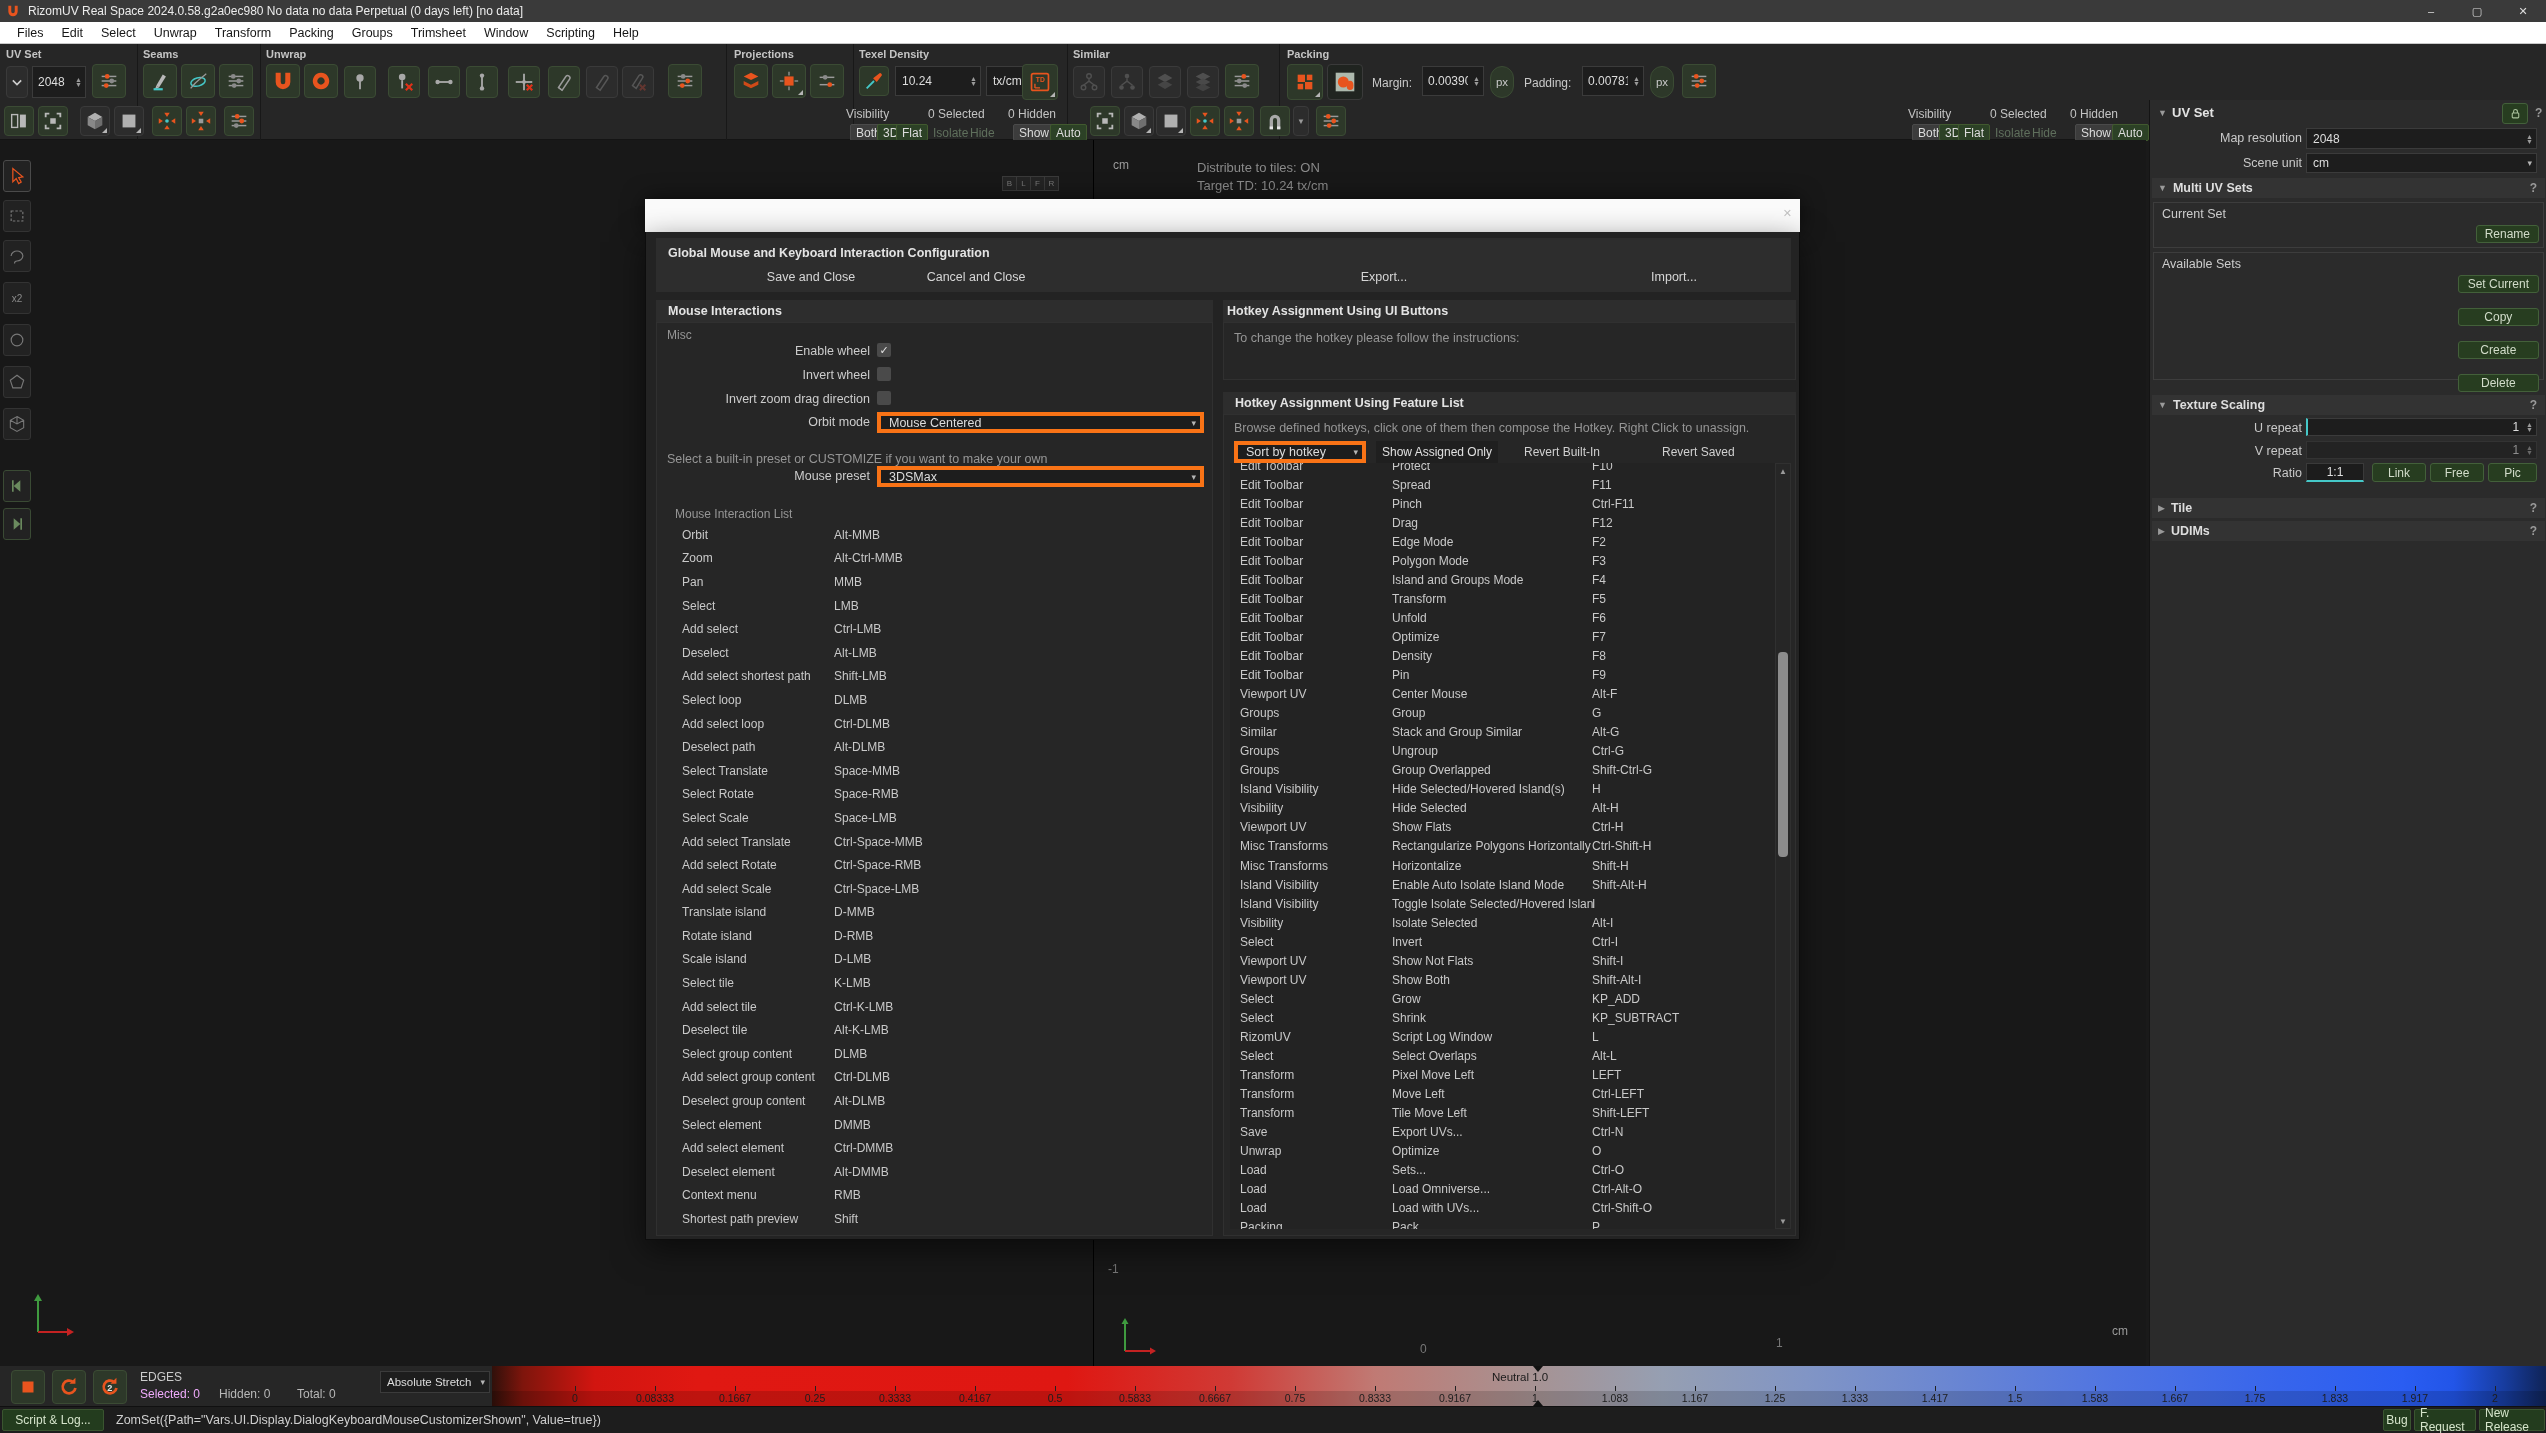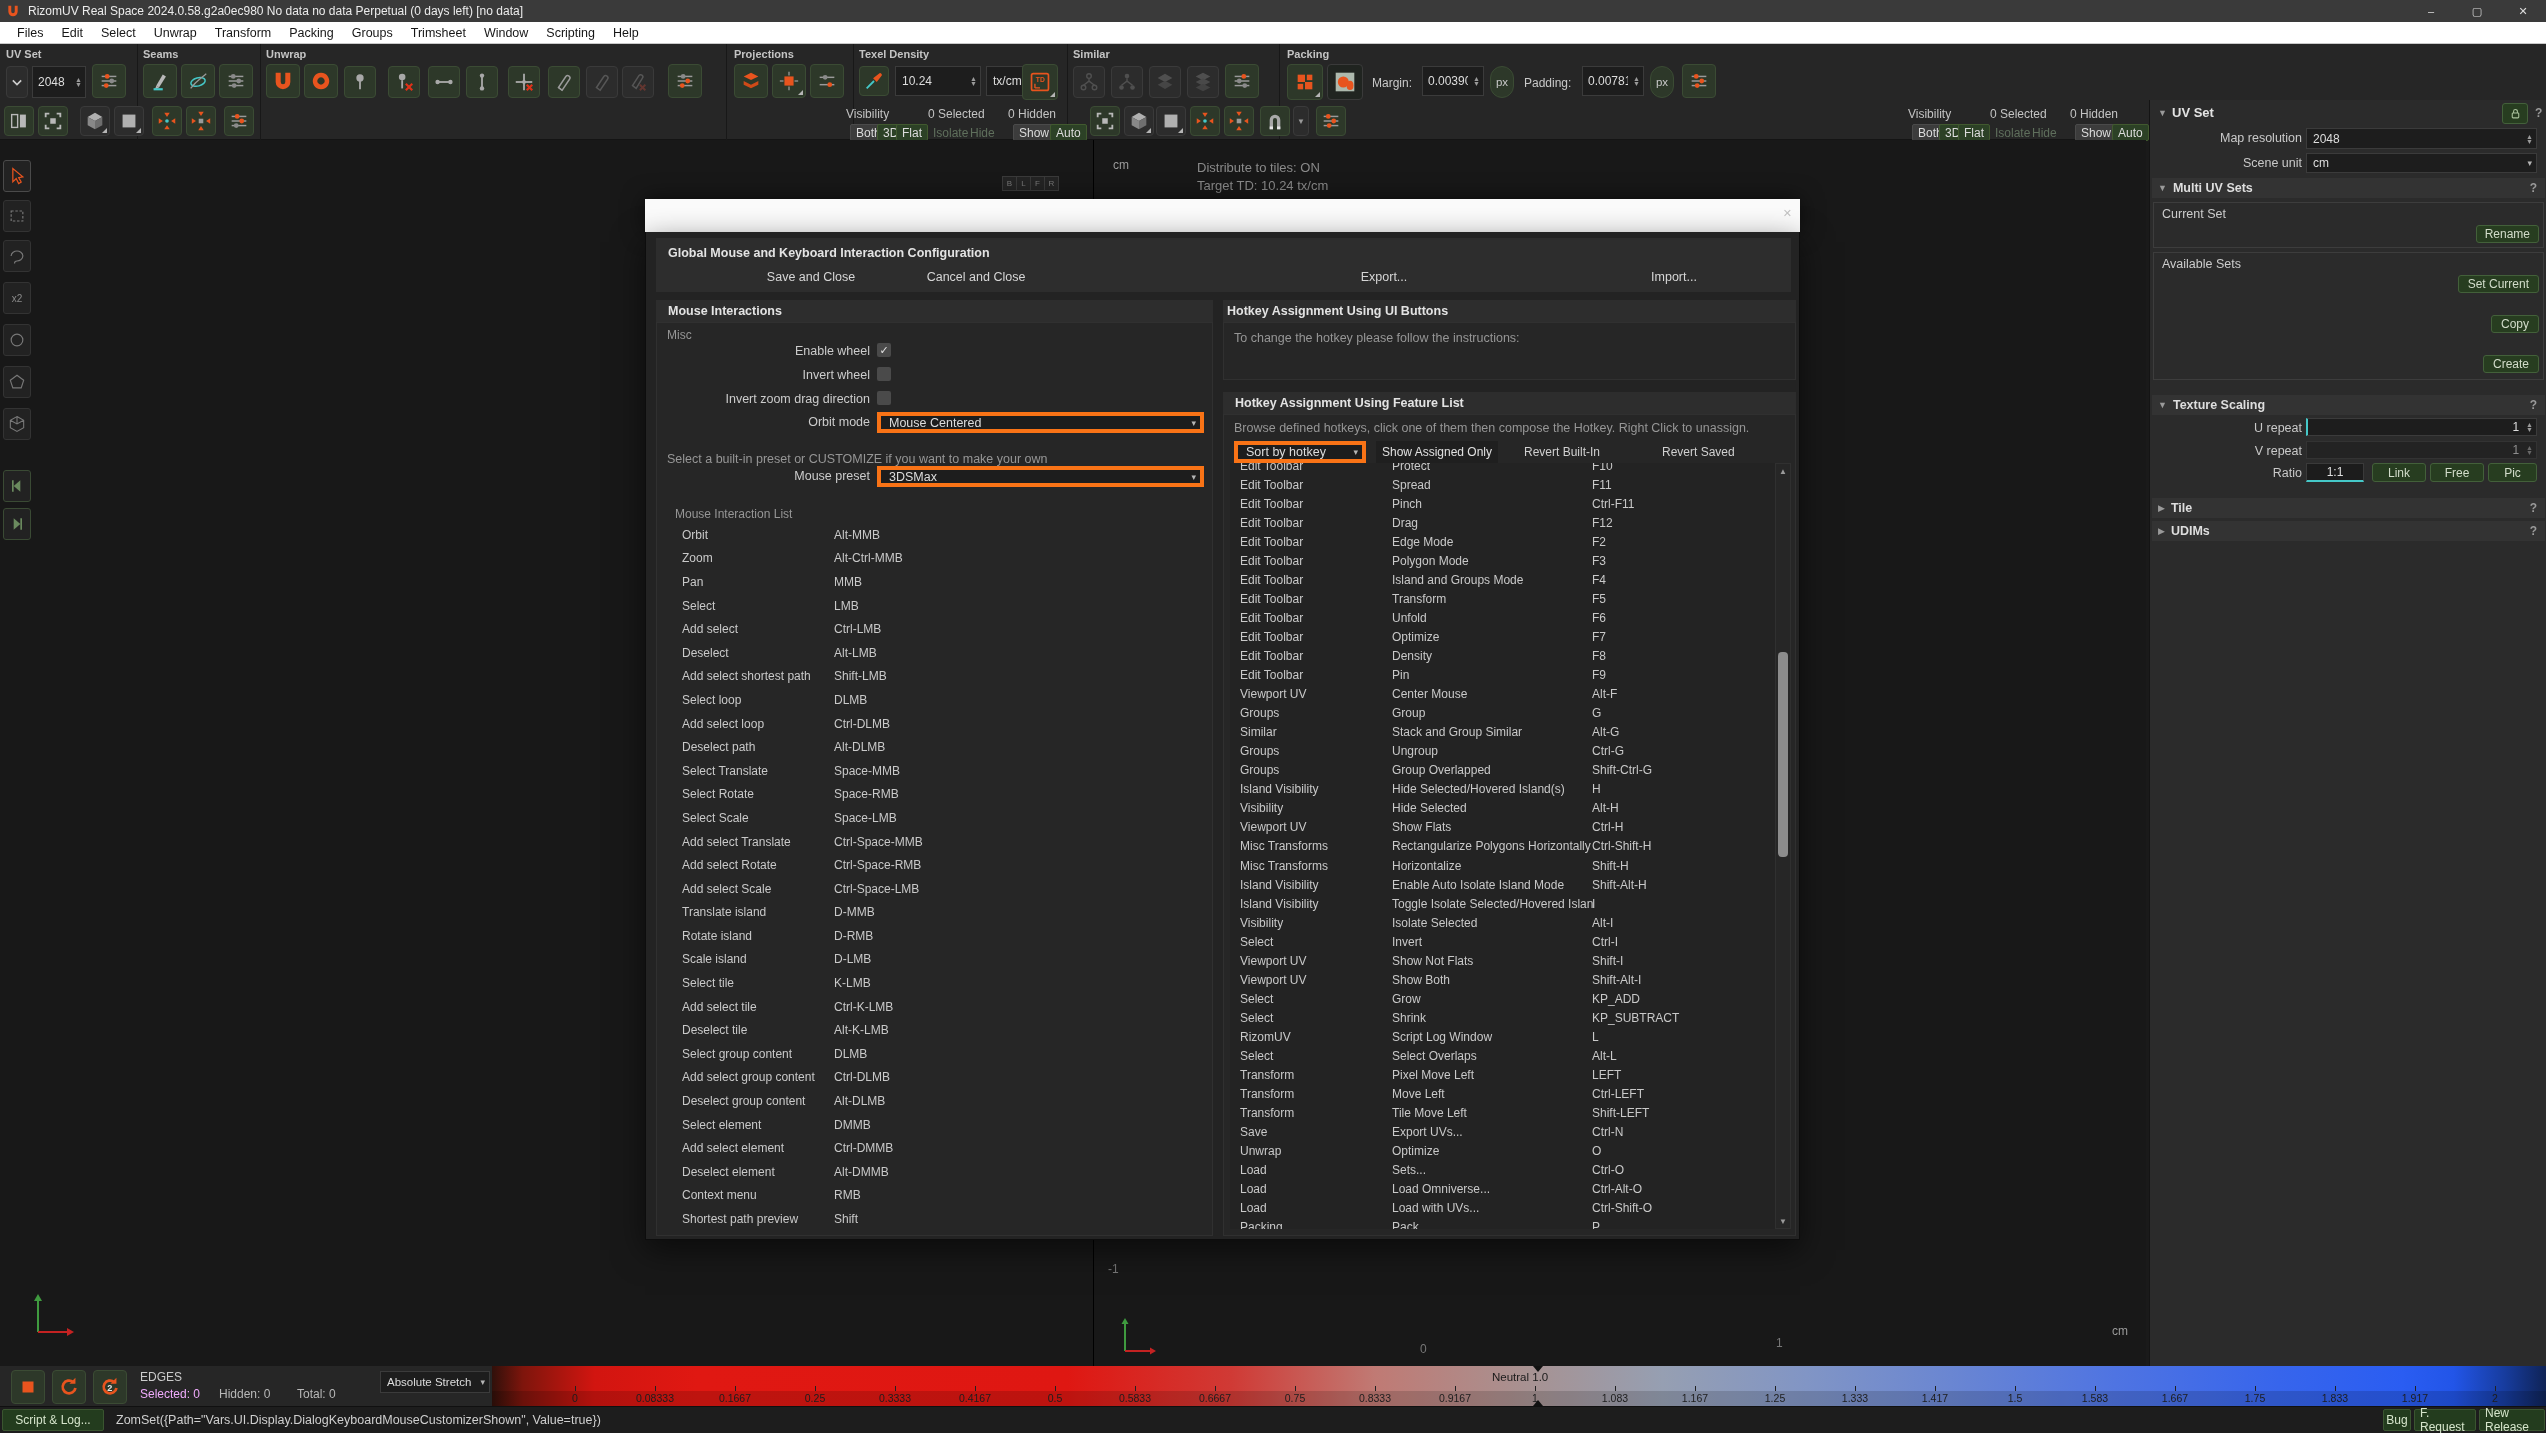--- a/index.html
+++ b/index.html
@@ -1133,21 +1133,21 @@
       <span class="caret">▼</span>
       <span>Multi UV Sets</span>
       <span class="qmark">?</span>
     </div>
     <div class="gbox" style="left:3px;top:102px;width:391px;height:46px">
       <span class="abs" style="left:8px;top:4px;font-size:12.5px;color:#cccccc">Current Set</span>
       <div class="gbtn" style="right:4px;bottom:4px;height:18px;padding:0 8px">Rename</div>
     </div>
     <div class="gbox" style="left:3px;top:152px;width:391px;height:128px">
       <span class="abs" style="left:8px;top:4px;font-size:12.5px;color:#cccccc">Available Sets</span>
-      <div class="abs" style="right:4px;top:22px;display:flex;flex-direction:column;align-items:flex-end;gap:22px">
+      <div class="abs" style="right:4px;top:22px;display:flex;flex-direction:column;gap:15px">
 
       <div class="gbtn" style="position:static;height:18px;padding:0 9px">Set Current</div>
           <div class="gbtn" style="position:static;height:18px;padding:0 9px">Copy</div>
           <div class="gbtn" style="position:static;height:18px;padding:0 9px">Create</div>
           <div class="gbtn" style="position:static;height:18px;padding:0 9px">Delete</div>
         </div>
     </div>
 
     <div class="sstrip" style="top:295px">
       <span class="caret">▼</span>

